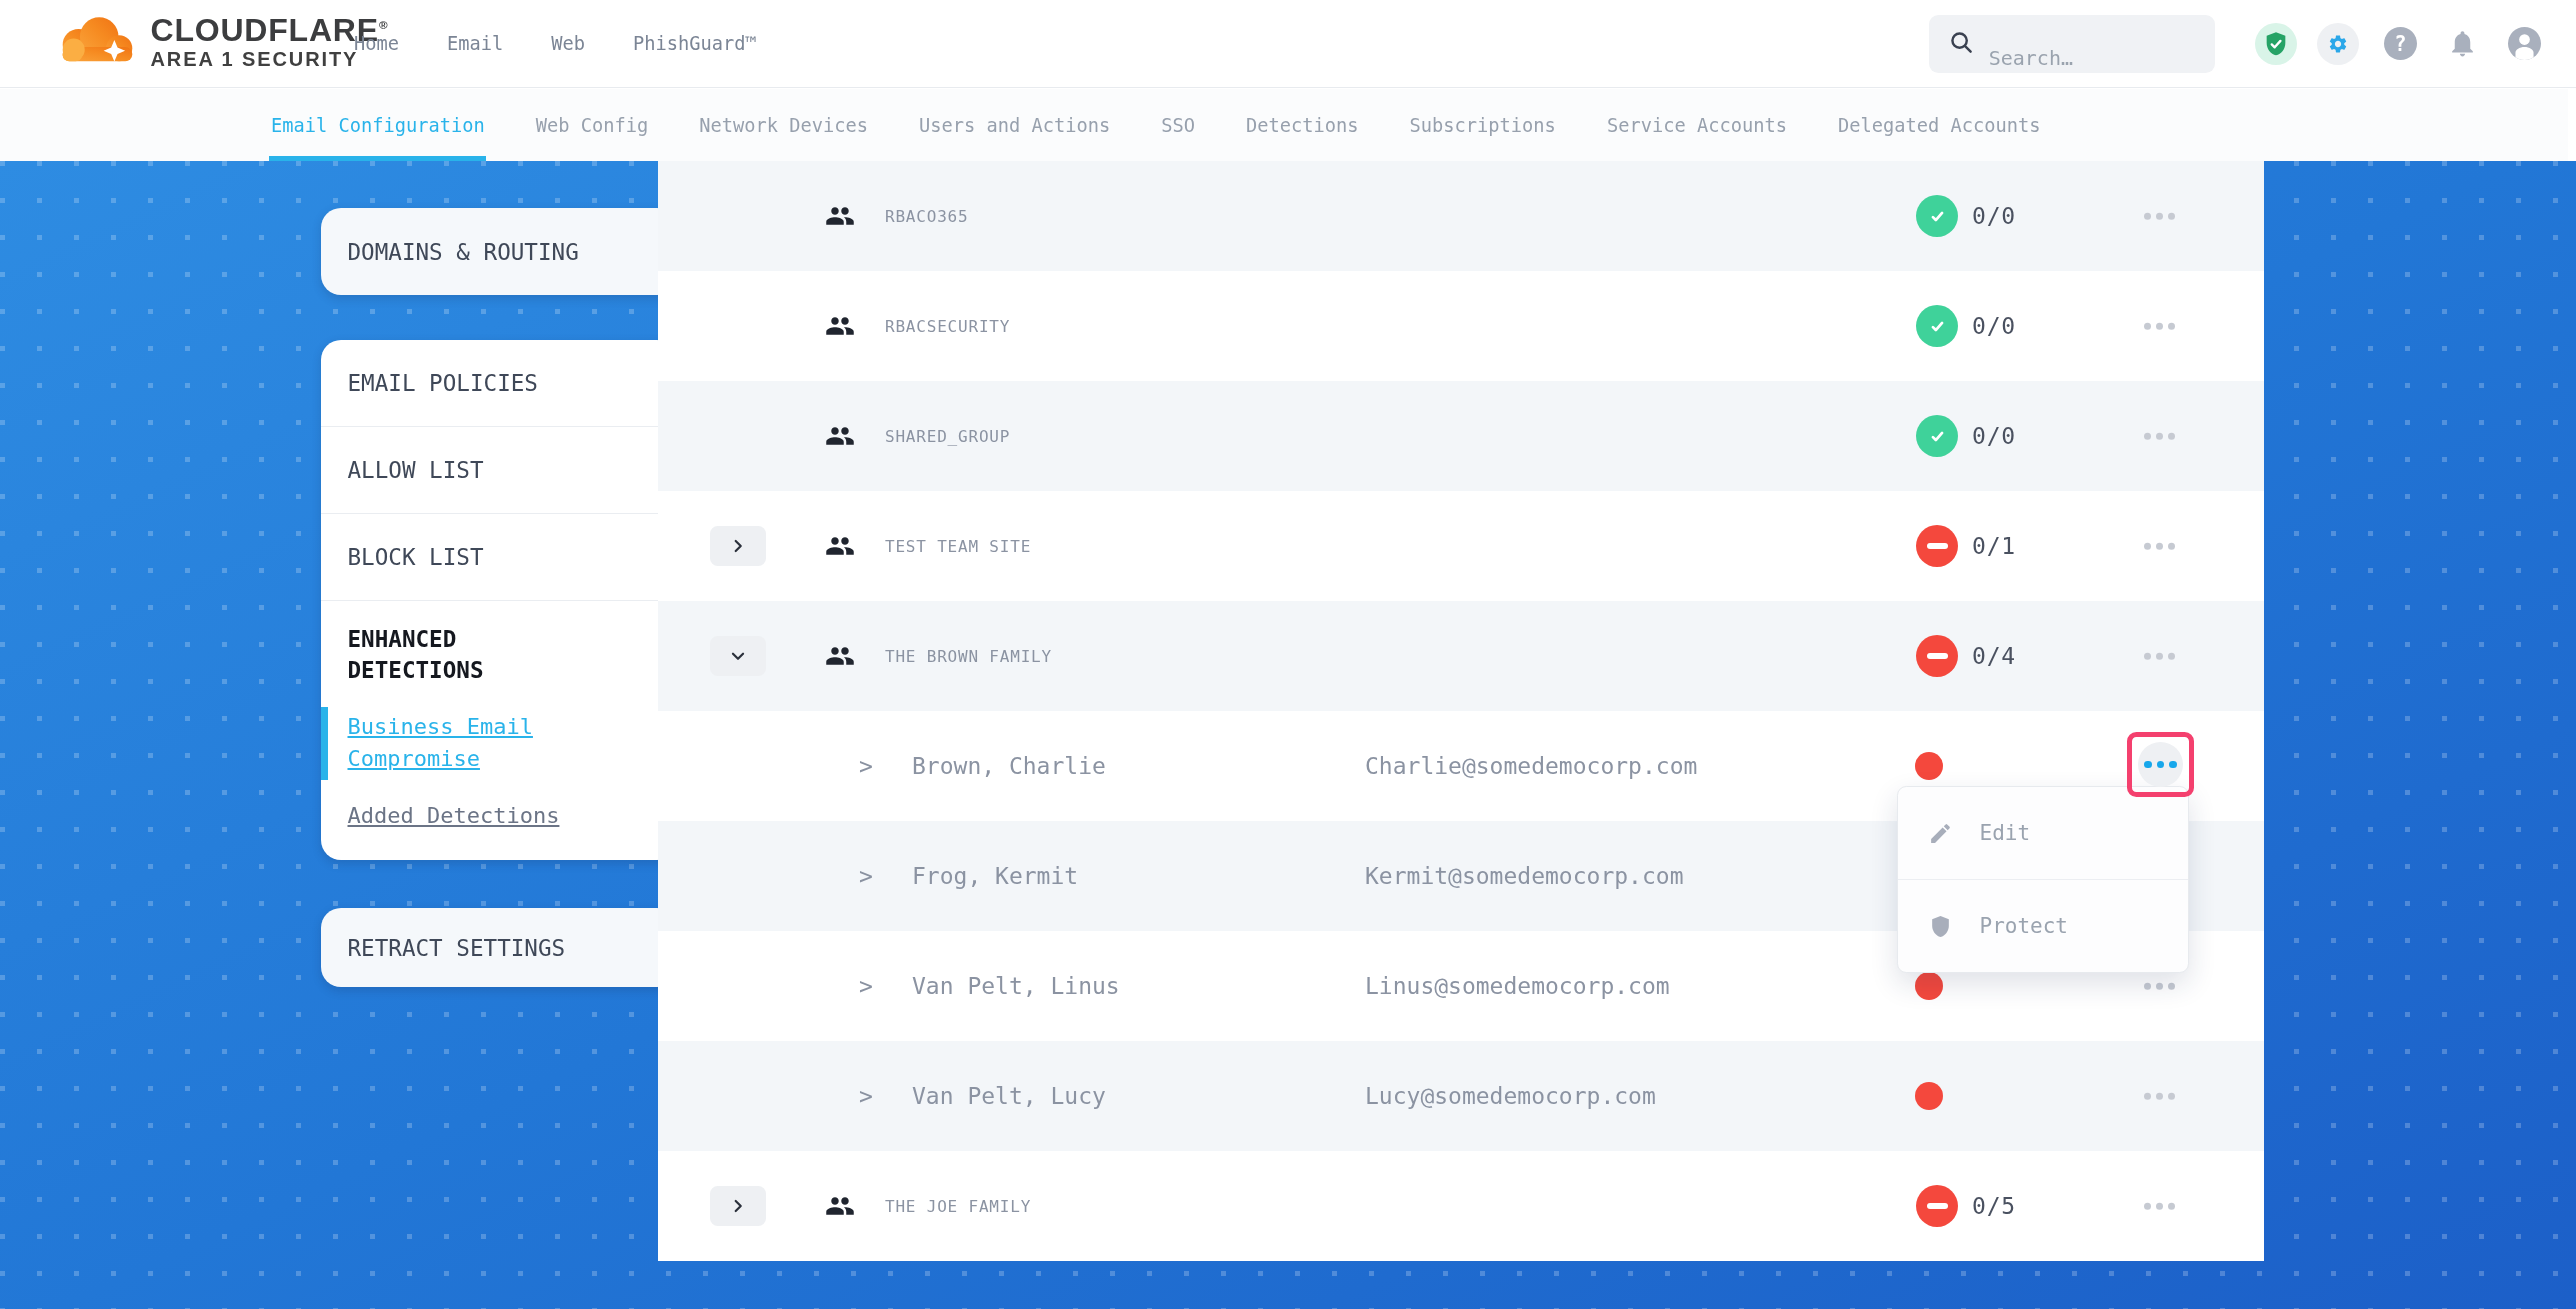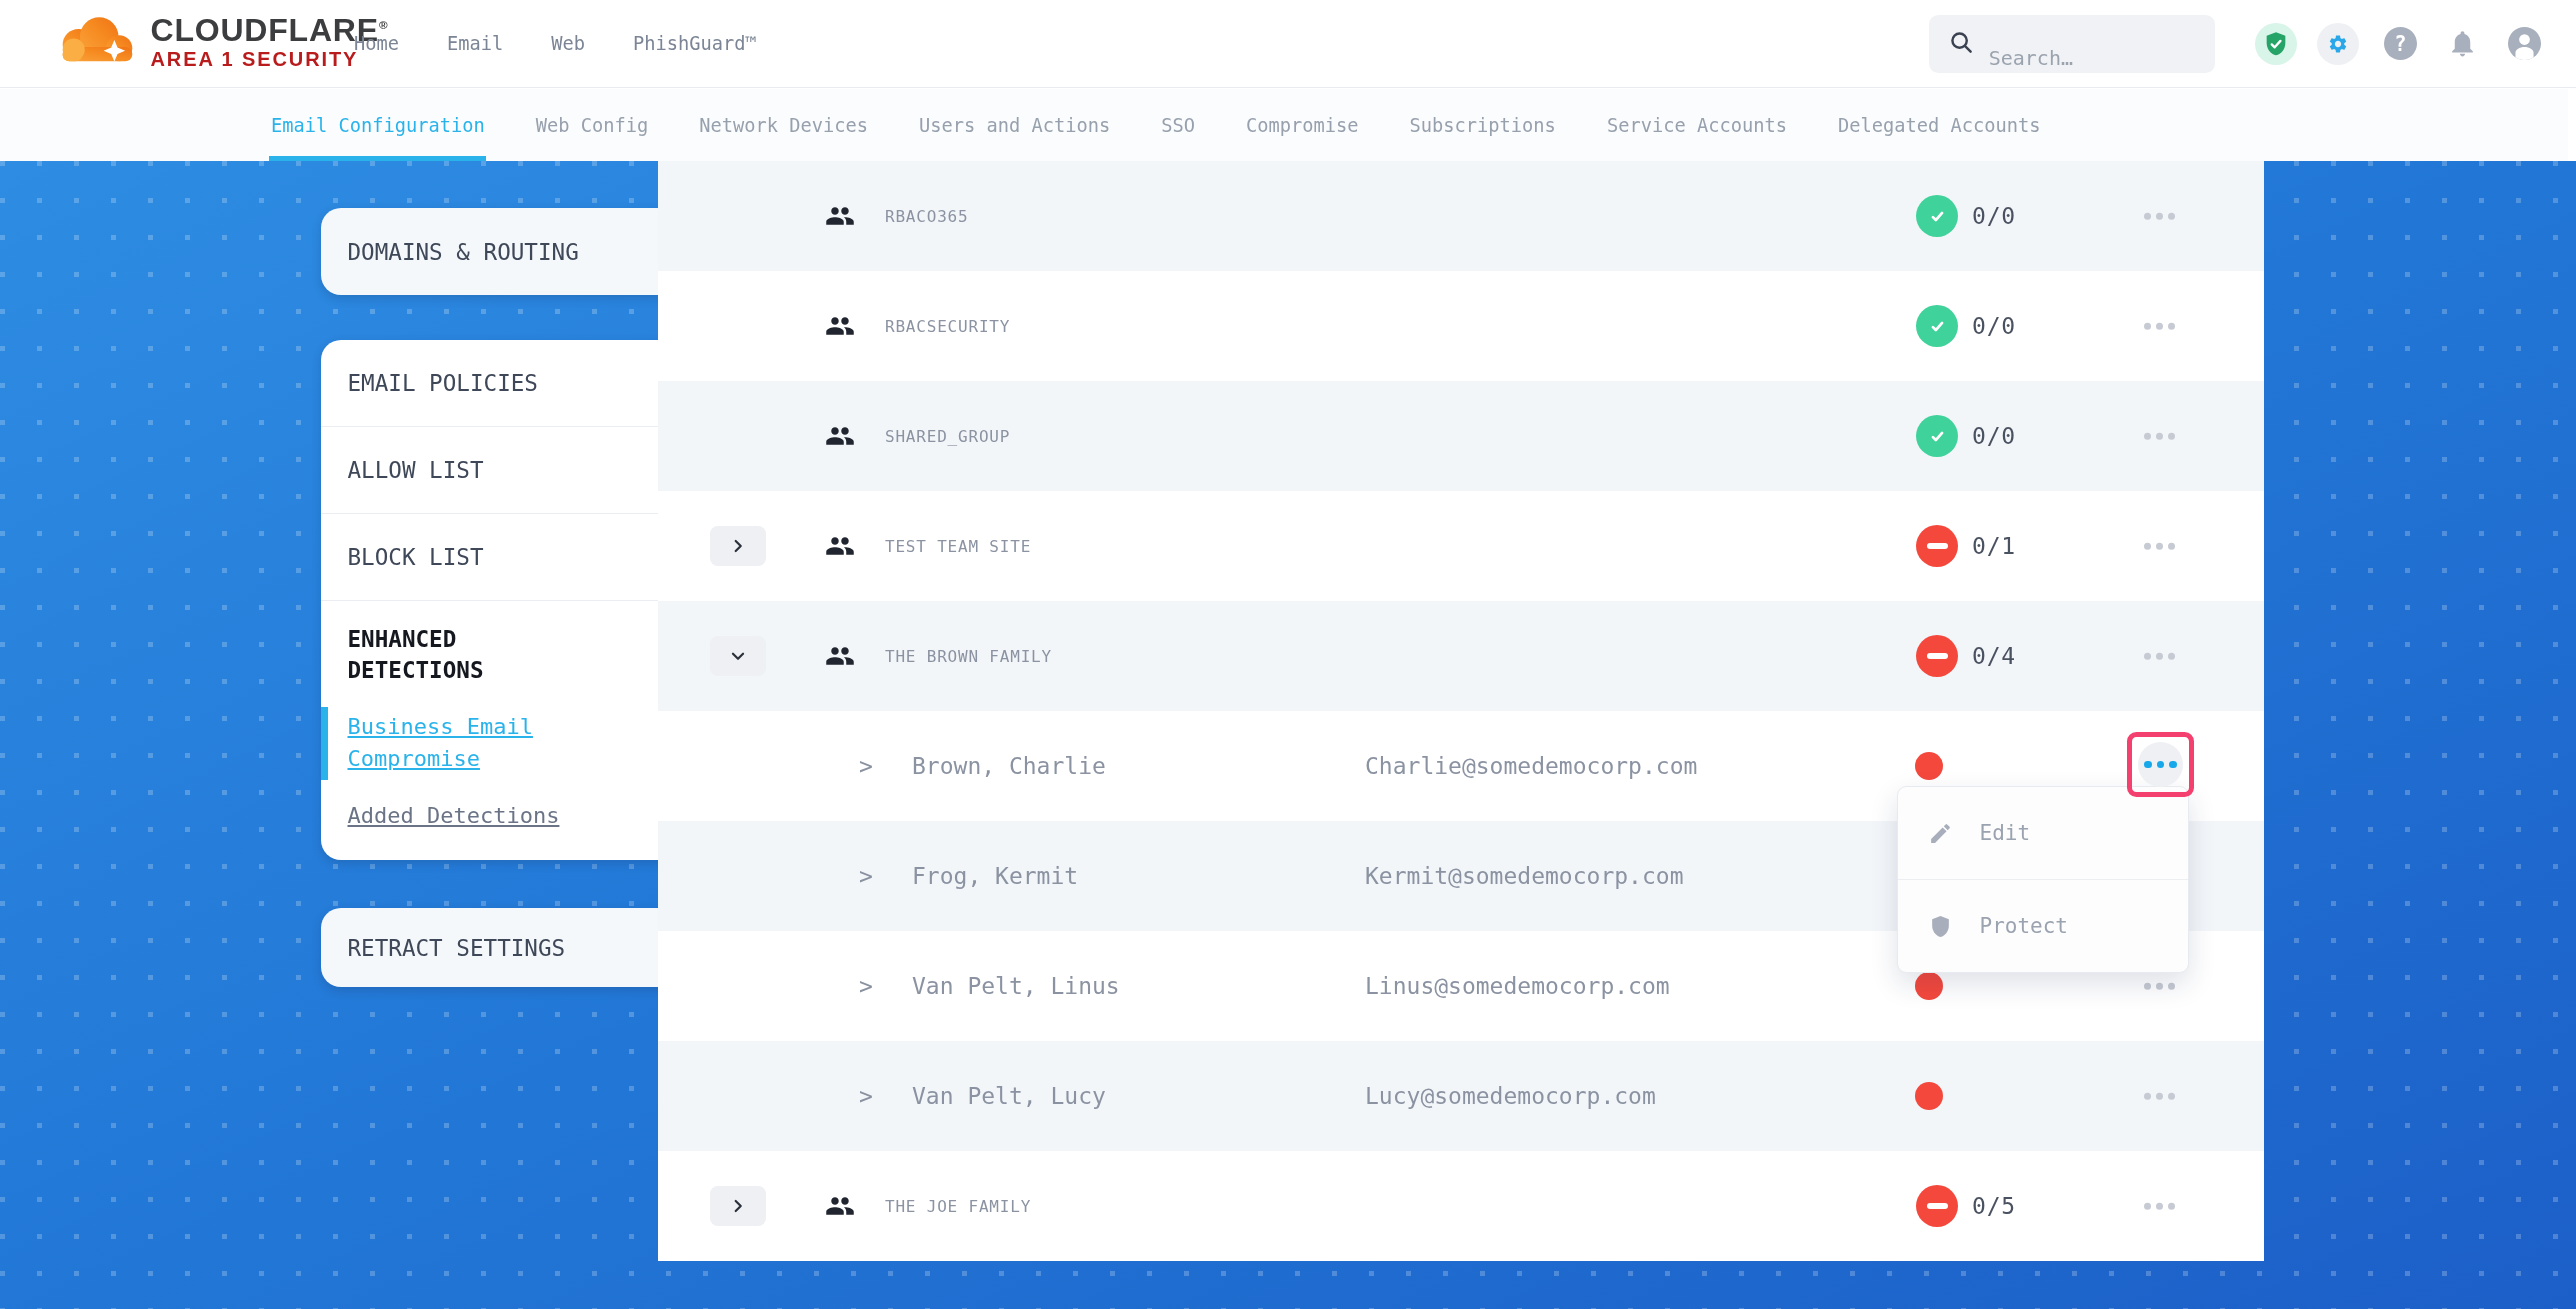--- a/index.html
+++ b/index.html
@@ -6,21 +6,21 @@
   body{
     width:2576px;height:1309px;position:relative;overflow:hidden;background:#fff;
     font-family:"DejaVu Sans Mono","Liberation Mono",monospace;color:#3f4858;
   }
   
   .topbar{position:absolute;top:0;left:0;right:0;height:87px;background:#fff;border-bottom:1.6px solid #e8ebef;z-index:5;}
   .logo{position:absolute;left:48px;top:9.3px;display:flex;align-items:center;gap:12.5px;cursor:pointer;}
   .logo-text{display:flex;flex-direction:column;justify-content:center;}
   .brand{font-family:"Liberation Sans",sans-serif;font-weight:bold;font-size:32px;color:#3c3d3f;letter-spacing:0.8px;line-height:1;}
   .brand sup{font-size:11.7px;}
-  .subbrand{font-family:"Liberation Sans",sans-serif;font-weight:bold;font-size:20px;color:#b91c1c;letter-spacing:1.9px;margin-top:3px;line-height:1;}
+  .subbrand{font-family:"Liberation Sans",sans-serif;font-weight:bold;font-size:20px;color:#404040;letter-spacing:1.9px;margin-top:3px;line-height:1;}
   .top-nav{position:absolute;left:354px;top:0;height:87px;display:flex;align-items:center;gap:48px;}
   .nav-link{font-size:18.7px;color:#7b8595;text-decoration:none;cursor:pointer;white-space:nowrap;}
   .header-right{position:absolute;right:31px;top:0;height:87px;display:flex;align-items:center;gap:20px;}
   .search{width:286px;height:58px;border-radius:9.3px;background:#f0f2f5;display:flex;align-items:center;gap:12.5px;
           padding:0 15.6px 0 18.7px;box-sizing:border-box;margin-right:20px;}
   .search input{flex:1;min-width:0;border:none;background:transparent;outline:none;
                 font-family:"DejaVu Sans Mono","Liberation Mono",monospace;font-size:20px;color:#5d6673;margin-top:28px;}
   .search input::placeholder{color:#9aa3ae;}
   .hicon{width:42px;height:42px;display:flex;align-items:center;justify-content:center;cursor:pointer;}
   
@@ -168,21 +168,21 @@
     </span>
   </div>
 </header>
 
 <nav class="tabs" id="tabs">
     <div class="tab active">Email Configuration</div>
     <div class="tab">Web Config</div>
     <div class="tab">Network Devices</div>
     <div class="tab">Users and Actions</div>
     <div class="tab">SSO</div>
-    <div class="tab">Compromise</div>
+    <div class="tab">Detections</div>
     <div class="tab">Subscriptions</div>
     <div class="tab">Service Accounts</div>
     <div class="tab">Delegated Accounts</div>
   </nav>
 
 <div class="main">
   <aside>
     <div class="card card1">
       <span>DOMAINS &amp; ROUTING</span>
     </div>

